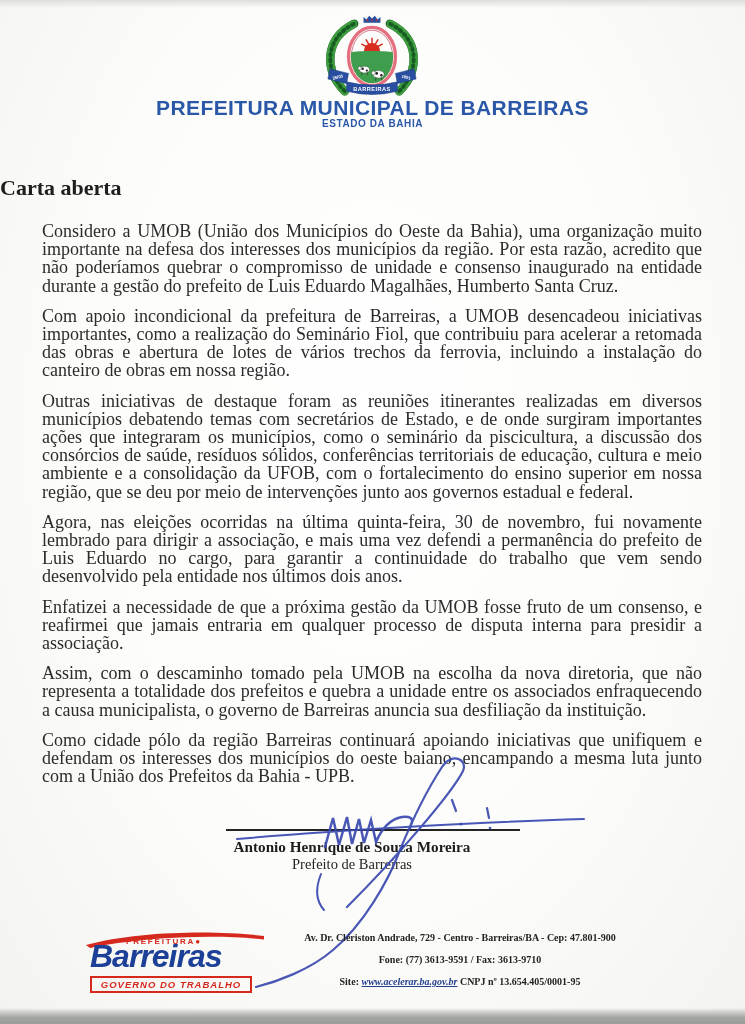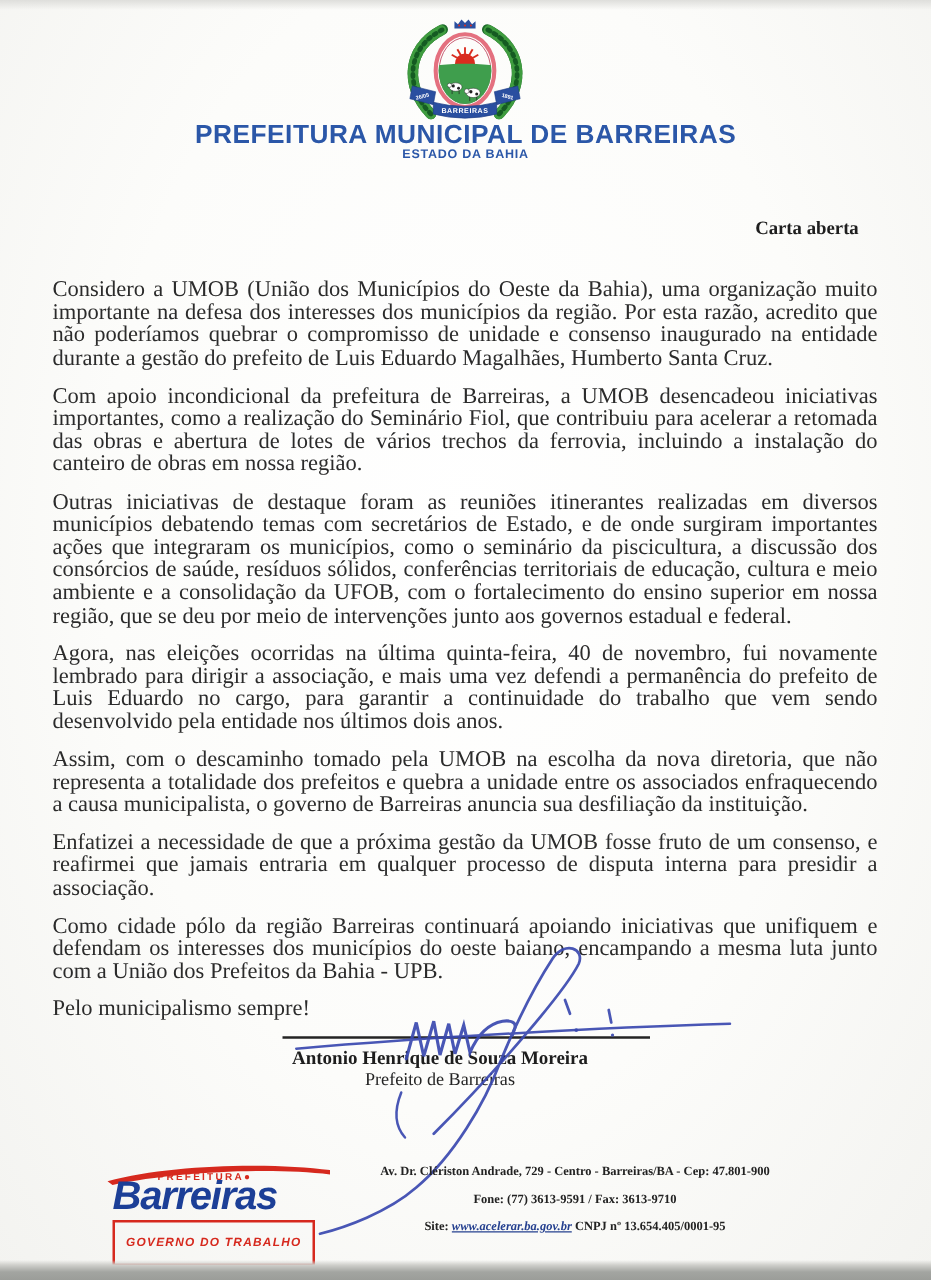--- a/index.html
+++ b/index.html
@@ -28,22 +28,22 @@
     font-family:"Liberation Sans", sans-serif;font-weight:bold;
     font-size:21px;letter-spacing:.4px;color:#2b57a8;
   }
   .org-subtitle{
     position:absolute;top:118px;left:0;width:745px;text-align:center;
     font-family:"Liberation Sans", sans-serif;font-weight:bold;
     font-size:10px;letter-spacing:.6px;color:#2b57a8;
   }
   
   .letter-title{
-    position:absolute;top:175px;left:0;width:687px;text-align:right;
-    font-weight:bold;font-size:15px;color:#1e1e1e;
+    position:absolute;top:175px;left:0;width:687px;text-align:left;
+    font-weight:bold;font-size:22px;color:#1e1e1e;
   }
   .letter-body{
     position:absolute;top:222px;left:42px;width:660px;
     font-size:18px;line-height:18.2px;text-align:justify;
   }
   .letter-body p{margin:0 0 12px 0;}
   .letter-body p.closing{text-align:left;}
   
   .sig-rule{position:absolute;top:829px;left:226px;width:294px;height:2px;background:#242424;}
   .sig-block{position:absolute;top:838px;left:187px;width:330px;text-align:center;line-height:17.5px;}
@@ -58,21 +58,21 @@
     letter-spacing:1.8px;white-space:nowrap;
   }
   .logo-top-label .dot{font-size:8px;letter-spacing:0;}
   .logo-name{
     position:absolute;top:9px;left:8px;color:#1c3f97;font-size:32px;font-weight:bold;
     font-style:italic;letter-spacing:-1px;white-space:nowrap;
   }
   .logo-bottom-label{
     position:absolute;top:47px;left:8px;width:158px;border:2px solid #d6291e;
     color:#d6291e;font-size:9.5px;font-weight:bold;font-style:italic;
-    letter-spacing:1px;text-align:center;padding:11px 0;
+    letter-spacing:1px;text-align:center;padding:1px 0;
   }
   .footer-address{
     position:absolute;top:927px;left:240px;width:440px;text-align:center;
     font-family:Liberation Serif, serif;font-weight:bold;
     font-size:10px;line-height:22px;color:#222;
   }
   .site-url{font-style:italic;text-decoration:underline;color:#25408f;}
 </style>
 </head>
 <body>
@@ -146,25 +146,24 @@
 
   <div class="org-name">PREFEITURA MUNICIPAL DE BARREIRAS</div>
   <div class="org-subtitle">ESTADO DA BAHIA</div>
 
   <div class="letter-title">Carta aberta</div>
 
   <div class="letter-body">
     <p>Considero a UMOB (União dos Municípios do Oeste da Bahia), uma organização muito importante na defesa dos interesses dos municípios da região. Por esta razão, acredito que não poderíamos quebrar o compromisso de unidade e consenso inaugurado na entidade durante a gestão do prefeito de Luis Eduardo Magalhães, Humberto Santa Cruz.</p>
     <p>Com apoio incondicional da prefeitura de Barreiras, a UMOB desencadeou iniciativas importantes, como a realização do Seminário Fiol, que contribuiu para acelerar a retomada das obras e abertura de lotes de vários trechos da ferrovia, incluindo a instalação do canteiro de obras em nossa região.</p>
     <p>Outras iniciativas de destaque foram as reuniões itinerantes realizadas em diversos municípios debatendo temas com secretários de Estado, e de onde surgiram importantes ações que integraram os municípios, como o seminário da piscicultura, a discussão dos consórcios de saúde, resíduos sólidos, conferências territoriais de educação, cultura e meio ambiente e a consolidação da UFOB, com o fortalecimento do ensino superior em nossa região, que se deu por meio de intervenções junto aos governos estadual e federal.</p>
-    <p>Agora, nas eleições ocorridas na última quinta-feira, 40 de novembro, fui novamente lembrado para dirigir a associação, e mais uma vez defendi a permanência do prefeito de Luis Eduardo no cargo, para garantir a continuidade do trabalho que vem sendo desenvolvido pela entidade nos últimos dois anos.</p>
+    <p>Agora, nas eleições ocorridas na última quinta-feira, 30 de novembro, fui novamente lembrado para dirigir a associação, e mais uma vez defendi a permanência do prefeito de Luis Eduardo no cargo, para garantir a continuidade do trabalho que vem sendo desenvolvido pela entidade nos últimos dois anos.</p>
+    <p>Enfatizei a necessidade de que a próxima gestão da UMOB fosse fruto de um consenso, e reafirmei que jamais entraria em qualquer processo de disputa interna para presidir a associação.</p>
     <p>Assim, com o descaminho tomado pela UMOB na escolha da nova diretoria, que não representa a totalidade dos prefeitos e quebra a unidade entre os associados enfraquecendo a causa municipalista, o governo de Barreiras anuncia sua desfiliação da instituição.</p>
-    <p>Enfatizei a necessidade de que a próxima gestão da UMOB fosse fruto de um consenso, e reafirmei que jamais entraria em qualquer processo de disputa interna para presidir a associação.</p>
     <p>Como cidade pólo da região Barreiras continuará apoiando iniciativas que unifiquem e defendam os interesses dos municípios do oeste baiano, encampando a mesma luta junto com a União dos Prefeitos da Bahia - UPB.</p>
-    <p class="closing">Pelo municipalismo sempre!</p>
   </div>
 
   <div class="sig-rule"></div>
   <div class="sig-block">
     <div class="sig-name">Antonio Henrique de Souza Moreira</div>
     <div class="sig-role">Prefeito de Barreiras</div>
   </div>
 
   <svg class="signature-ink" viewBox="0 0 745 1024">
     <g fill="none" stroke="#3a49b0" stroke-width="2.2" stroke-linecap="round" opacity="0.92">

